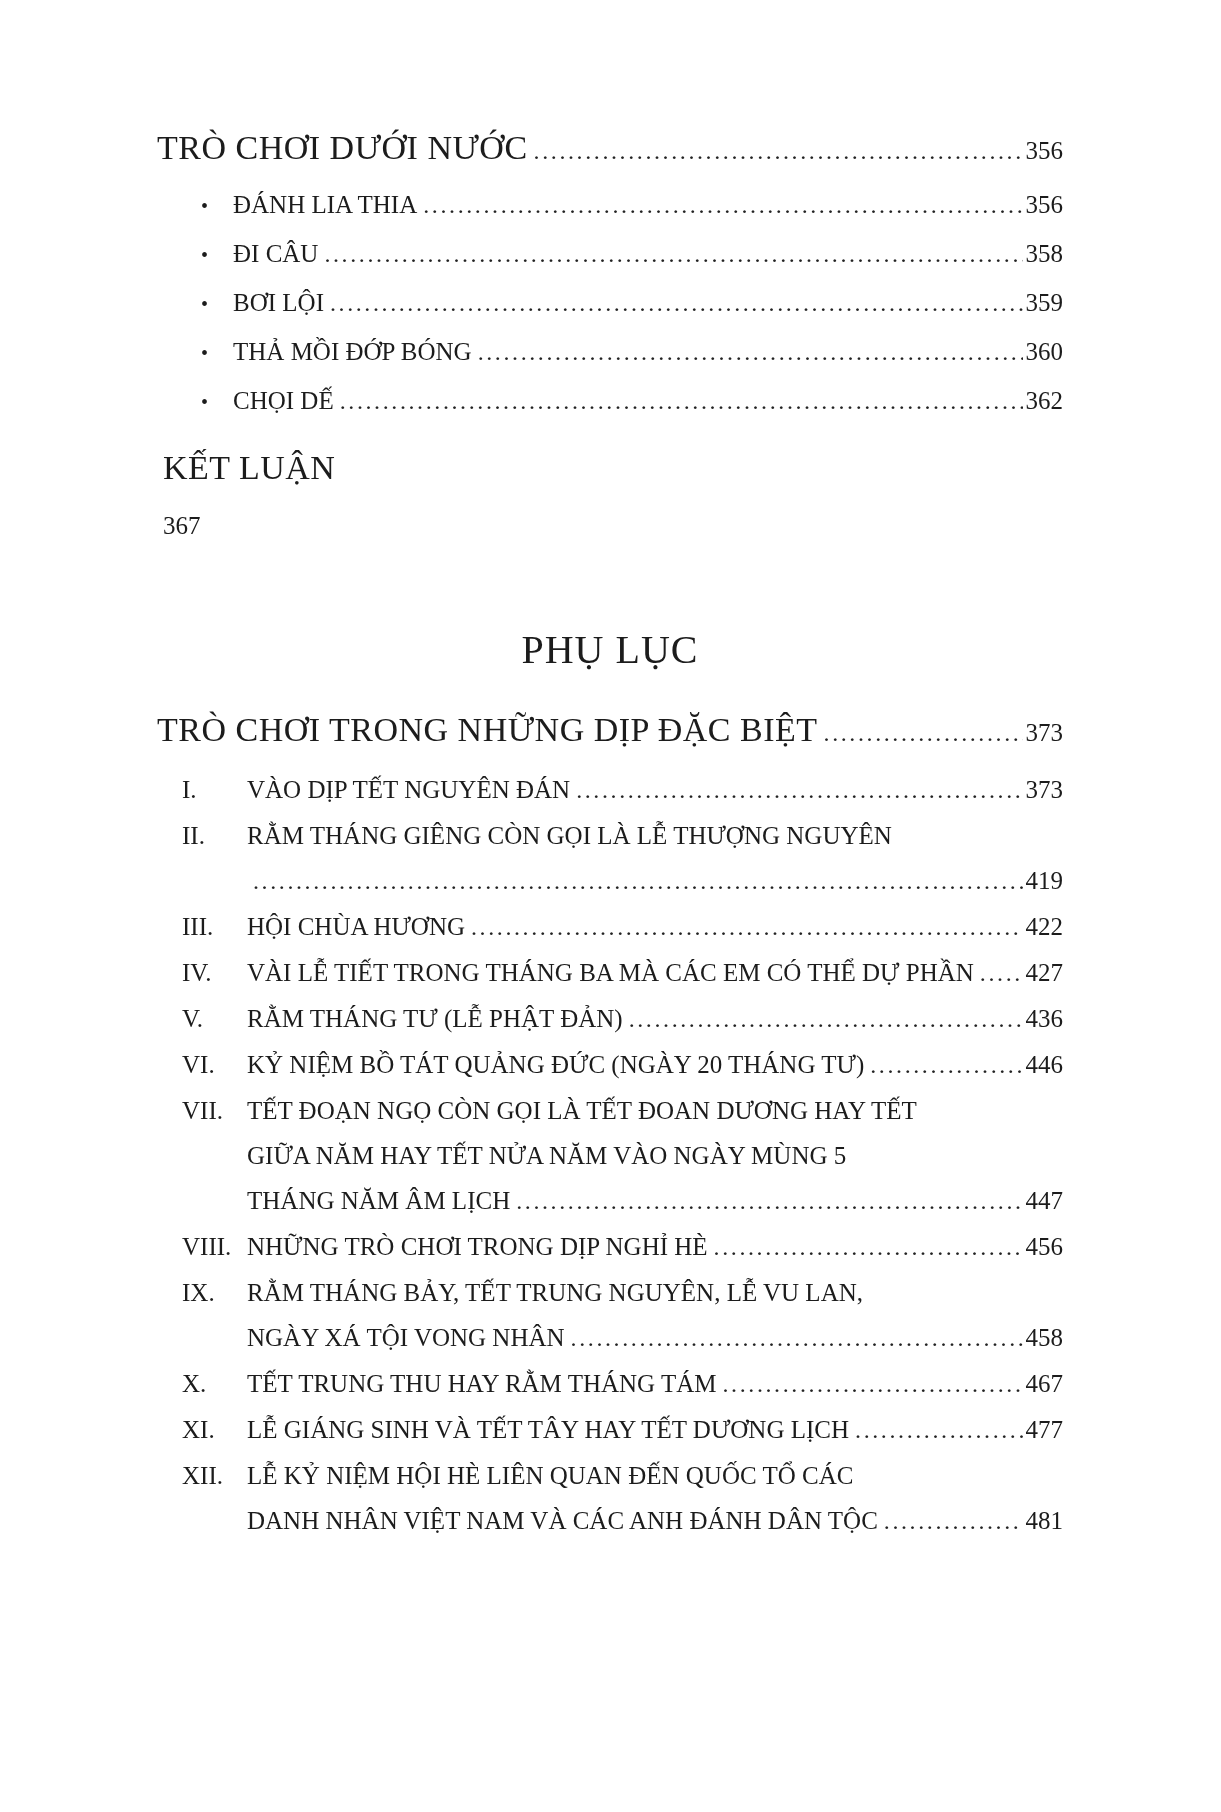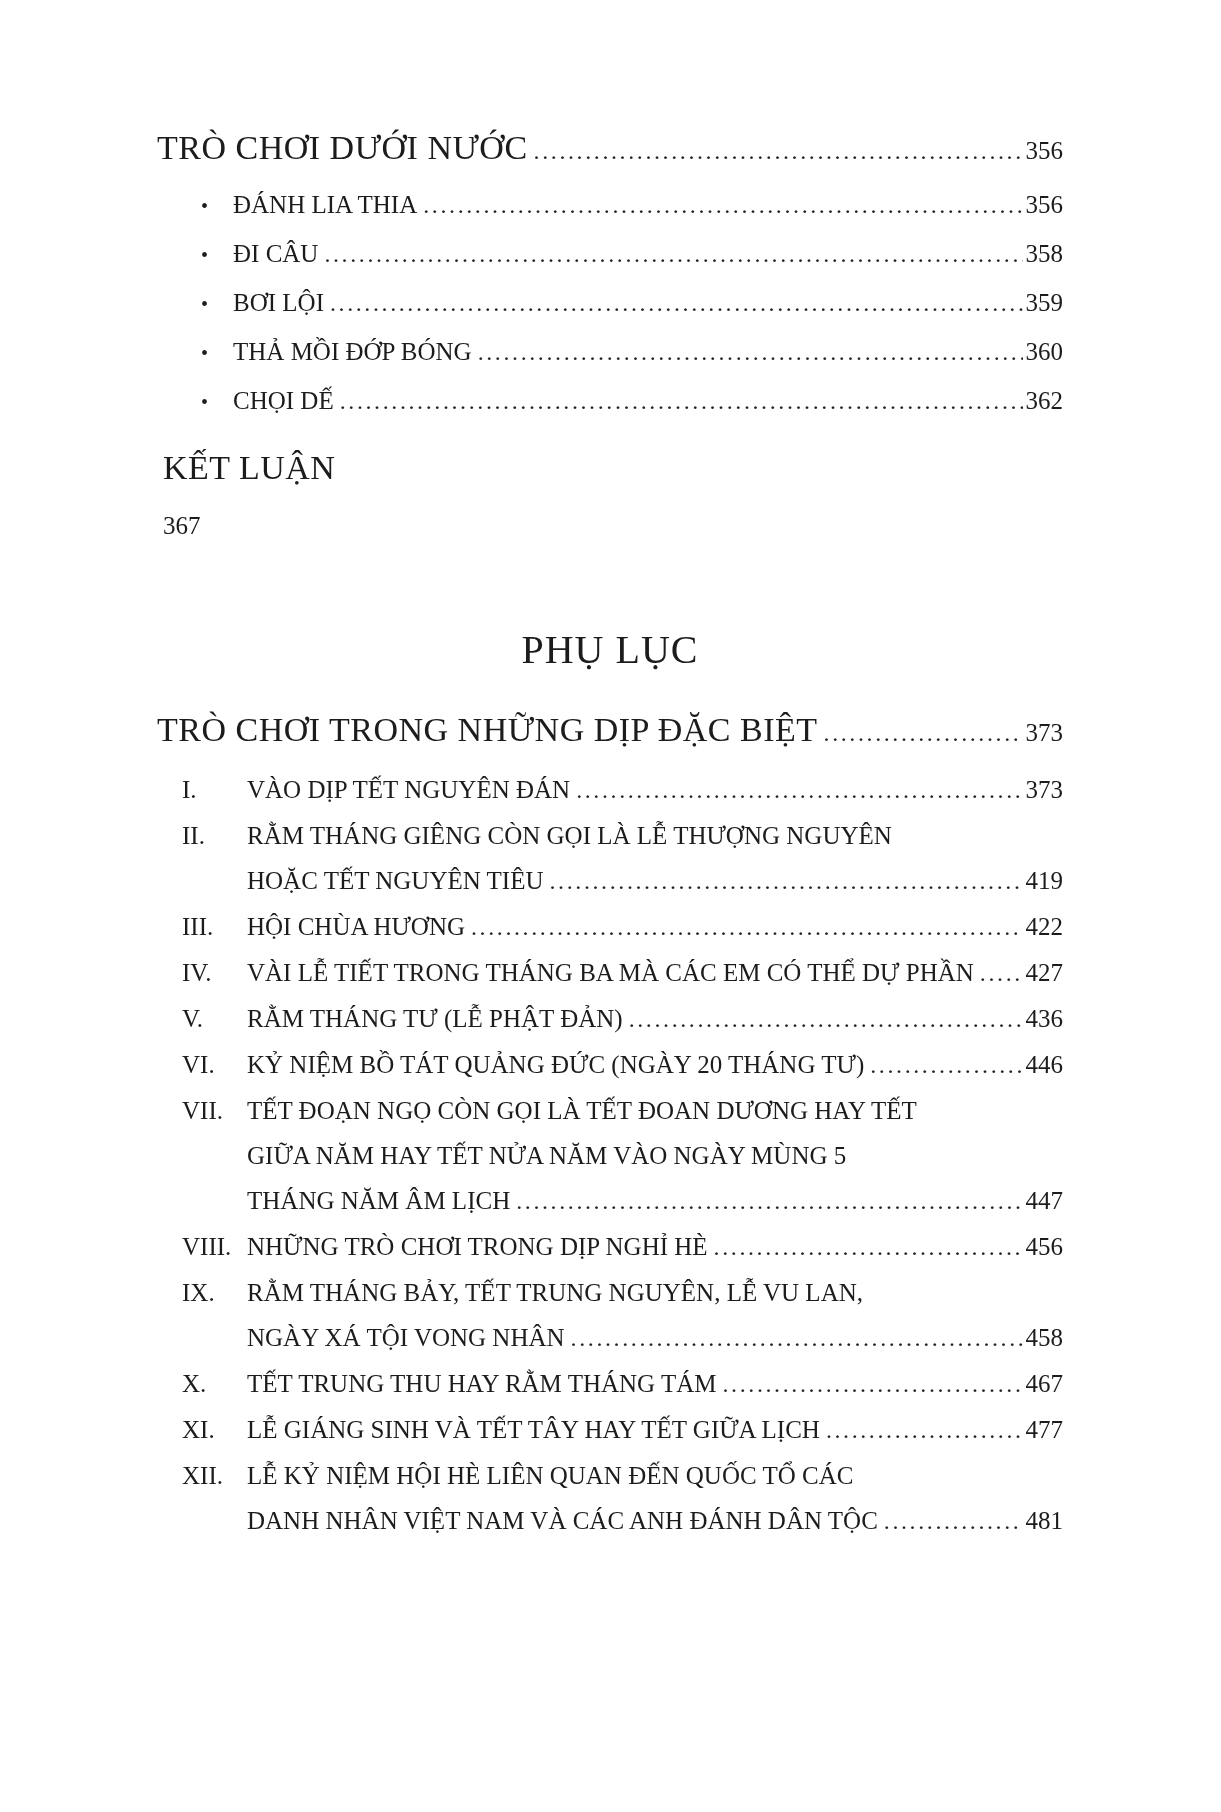--- a/index.html
+++ b/index.html
@@ -132,21 +132,20 @@
   </div>
 
   <div class="toc-row roman-row">
     <span class="numeral">II.</span>
     <span class="title">RẰM THÁNG GIÊNG CÒN GỌI LÀ LỄ THƯỢNG NGUYÊN</span>
 
   </div>
 
   <div class="toc-row roman-row">
     <span class="numeral"></span>
-    <span class="title">HOẶC TẾT NGUYÊN TIÊU</span>
     <span class="dots"></span>
     <span class="pagenum">419</span>
   </div>
 
   <div class="toc-row roman-row">
     <span class="numeral">III.</span>
     <span class="title">HỘI CHÙA HƯƠNG</span>
     <span class="dots"></span>
     <span class="pagenum">422</span>
   </div>
@@ -213,21 +212,21 @@
 
   <div class="toc-row roman-row">
     <span class="numeral">X.</span>
     <span class="title">TẾT TRUNG THU HAY RẰM THÁNG TÁM</span>
     <span class="dots"></span>
     <span class="pagenum">467</span>
   </div>
 
   <div class="toc-row roman-row">
     <span class="numeral">XI.</span>
-    <span class="title">LỄ GIÁNG SINH VÀ TẾT TÂY HAY TẾT GIỮA LỊCH</span>
+    <span class="title">LỄ GIÁNG SINH VÀ TẾT TÂY HAY TẾT DƯƠNG LỊCH</span>
     <span class="dots"></span>
     <span class="pagenum">477</span>
   </div>
 
   <div class="toc-row roman-row">
     <span class="numeral">XII.</span>
     <span class="title">LỄ KỶ NIỆM HỘI HÈ LIÊN QUAN ĐẾN QUỐC TỔ CÁC</span>
 
   </div>
 

